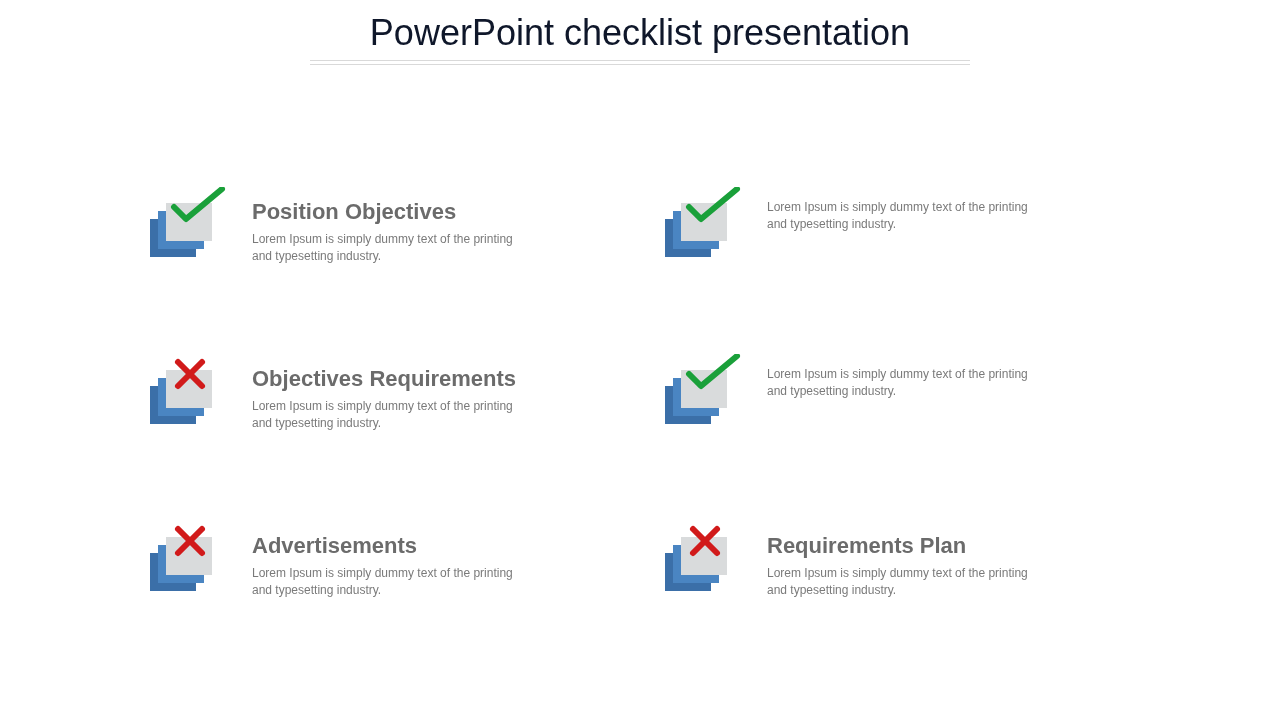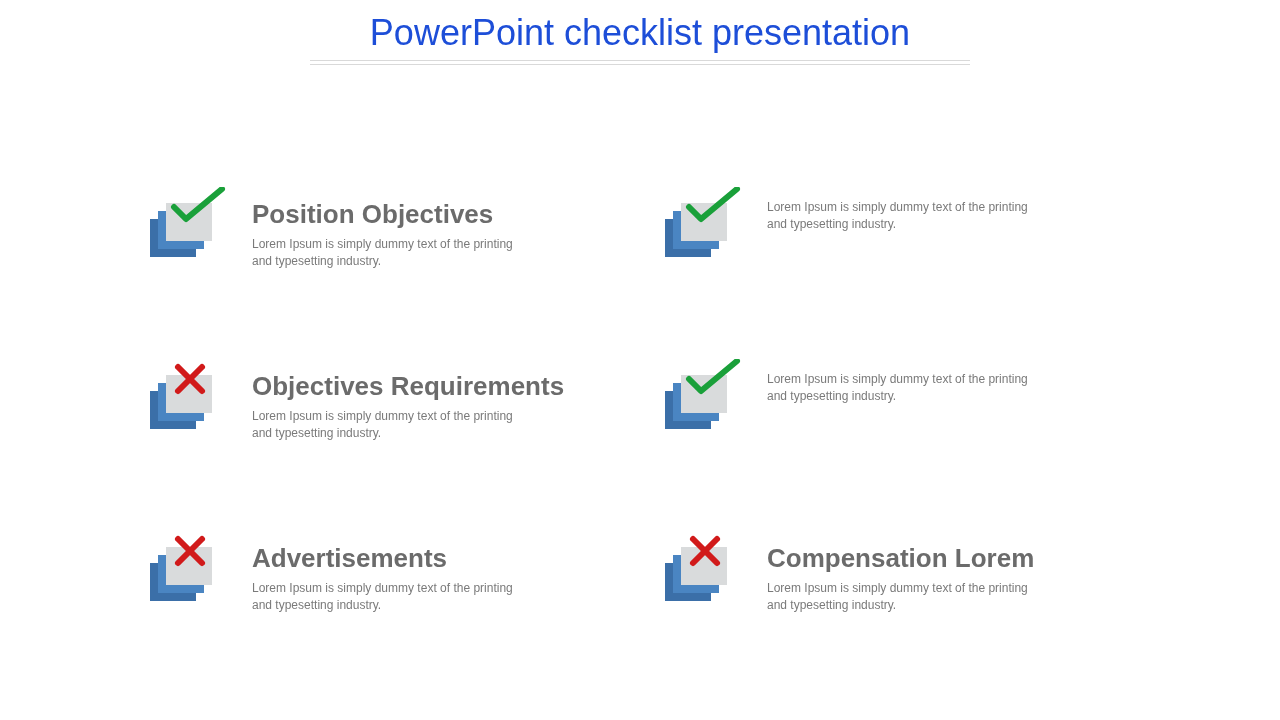--- a/index.html
+++ b/index.html
@@ -14,21 +14,21 @@
       font-family: Arial, Helvetica, sans-serif;
       overflow: hidden;
     }
     .title-container {
       text-align: center;
       padding-top: 12px;
     }
     .title {
       font-size: 36px;
       font-weight: 400;
-      color: #1d4ed8;
+      color: #0f172a;
       display: inline-block;
       padding: 0 4px 6px 4px;
     }
     .title-underline {
       width: 660px;
       margin: 0 auto;
       border-bottom: 1px solid #d9d9d9;
     }
     .title-underline.second {
       margin-top: 3px;
@@ -75,21 +75,21 @@
       position: absolute;
       left: 18px;
       top: -8px;
       width: 60px;
       height: 40px;
     }
     .text {
       padding-top: 4px;
     }
     .item-title {
-      font-size: 26px;
+      font-size: 22px;
       font-weight: 600;
       color: #6b6b6b;
       margin-bottom: 6px;
     }
     .item-desc {
       font-size: 12px;
       color: #7a7a7a;
       line-height: 1.45;
       max-width: 280px;
     }
@@ -184,18 +184,18 @@
     <div class="icon-wrap">
       <div class="layer back"></div>
       <div class="layer mid"></div>
       <div class="layer front"></div>
       <svg class="mark" viewBox="0 0 60 40">
         <line x1="10" y1="8" x2="34" y2="32" stroke-width="6" stroke-linecap="round" stroke="#d11a1a"></line>
         <line x1="34" y1="8" x2="10" y2="32" stroke-width="6" stroke-linecap="round" stroke="#d11a1a"></line>
       </svg>
     </div>
     <div class="text">
-      <div class="item-title">Compensation Lorem</div>
+      <div class="item-title">Requirements Plan</div>
       <div class="item-desc">Lorem Ipsum is simply dummy text of the printing and typesetting industry.</div>
     </div>
   </div>
 
 </div>
 
 </body></html>

